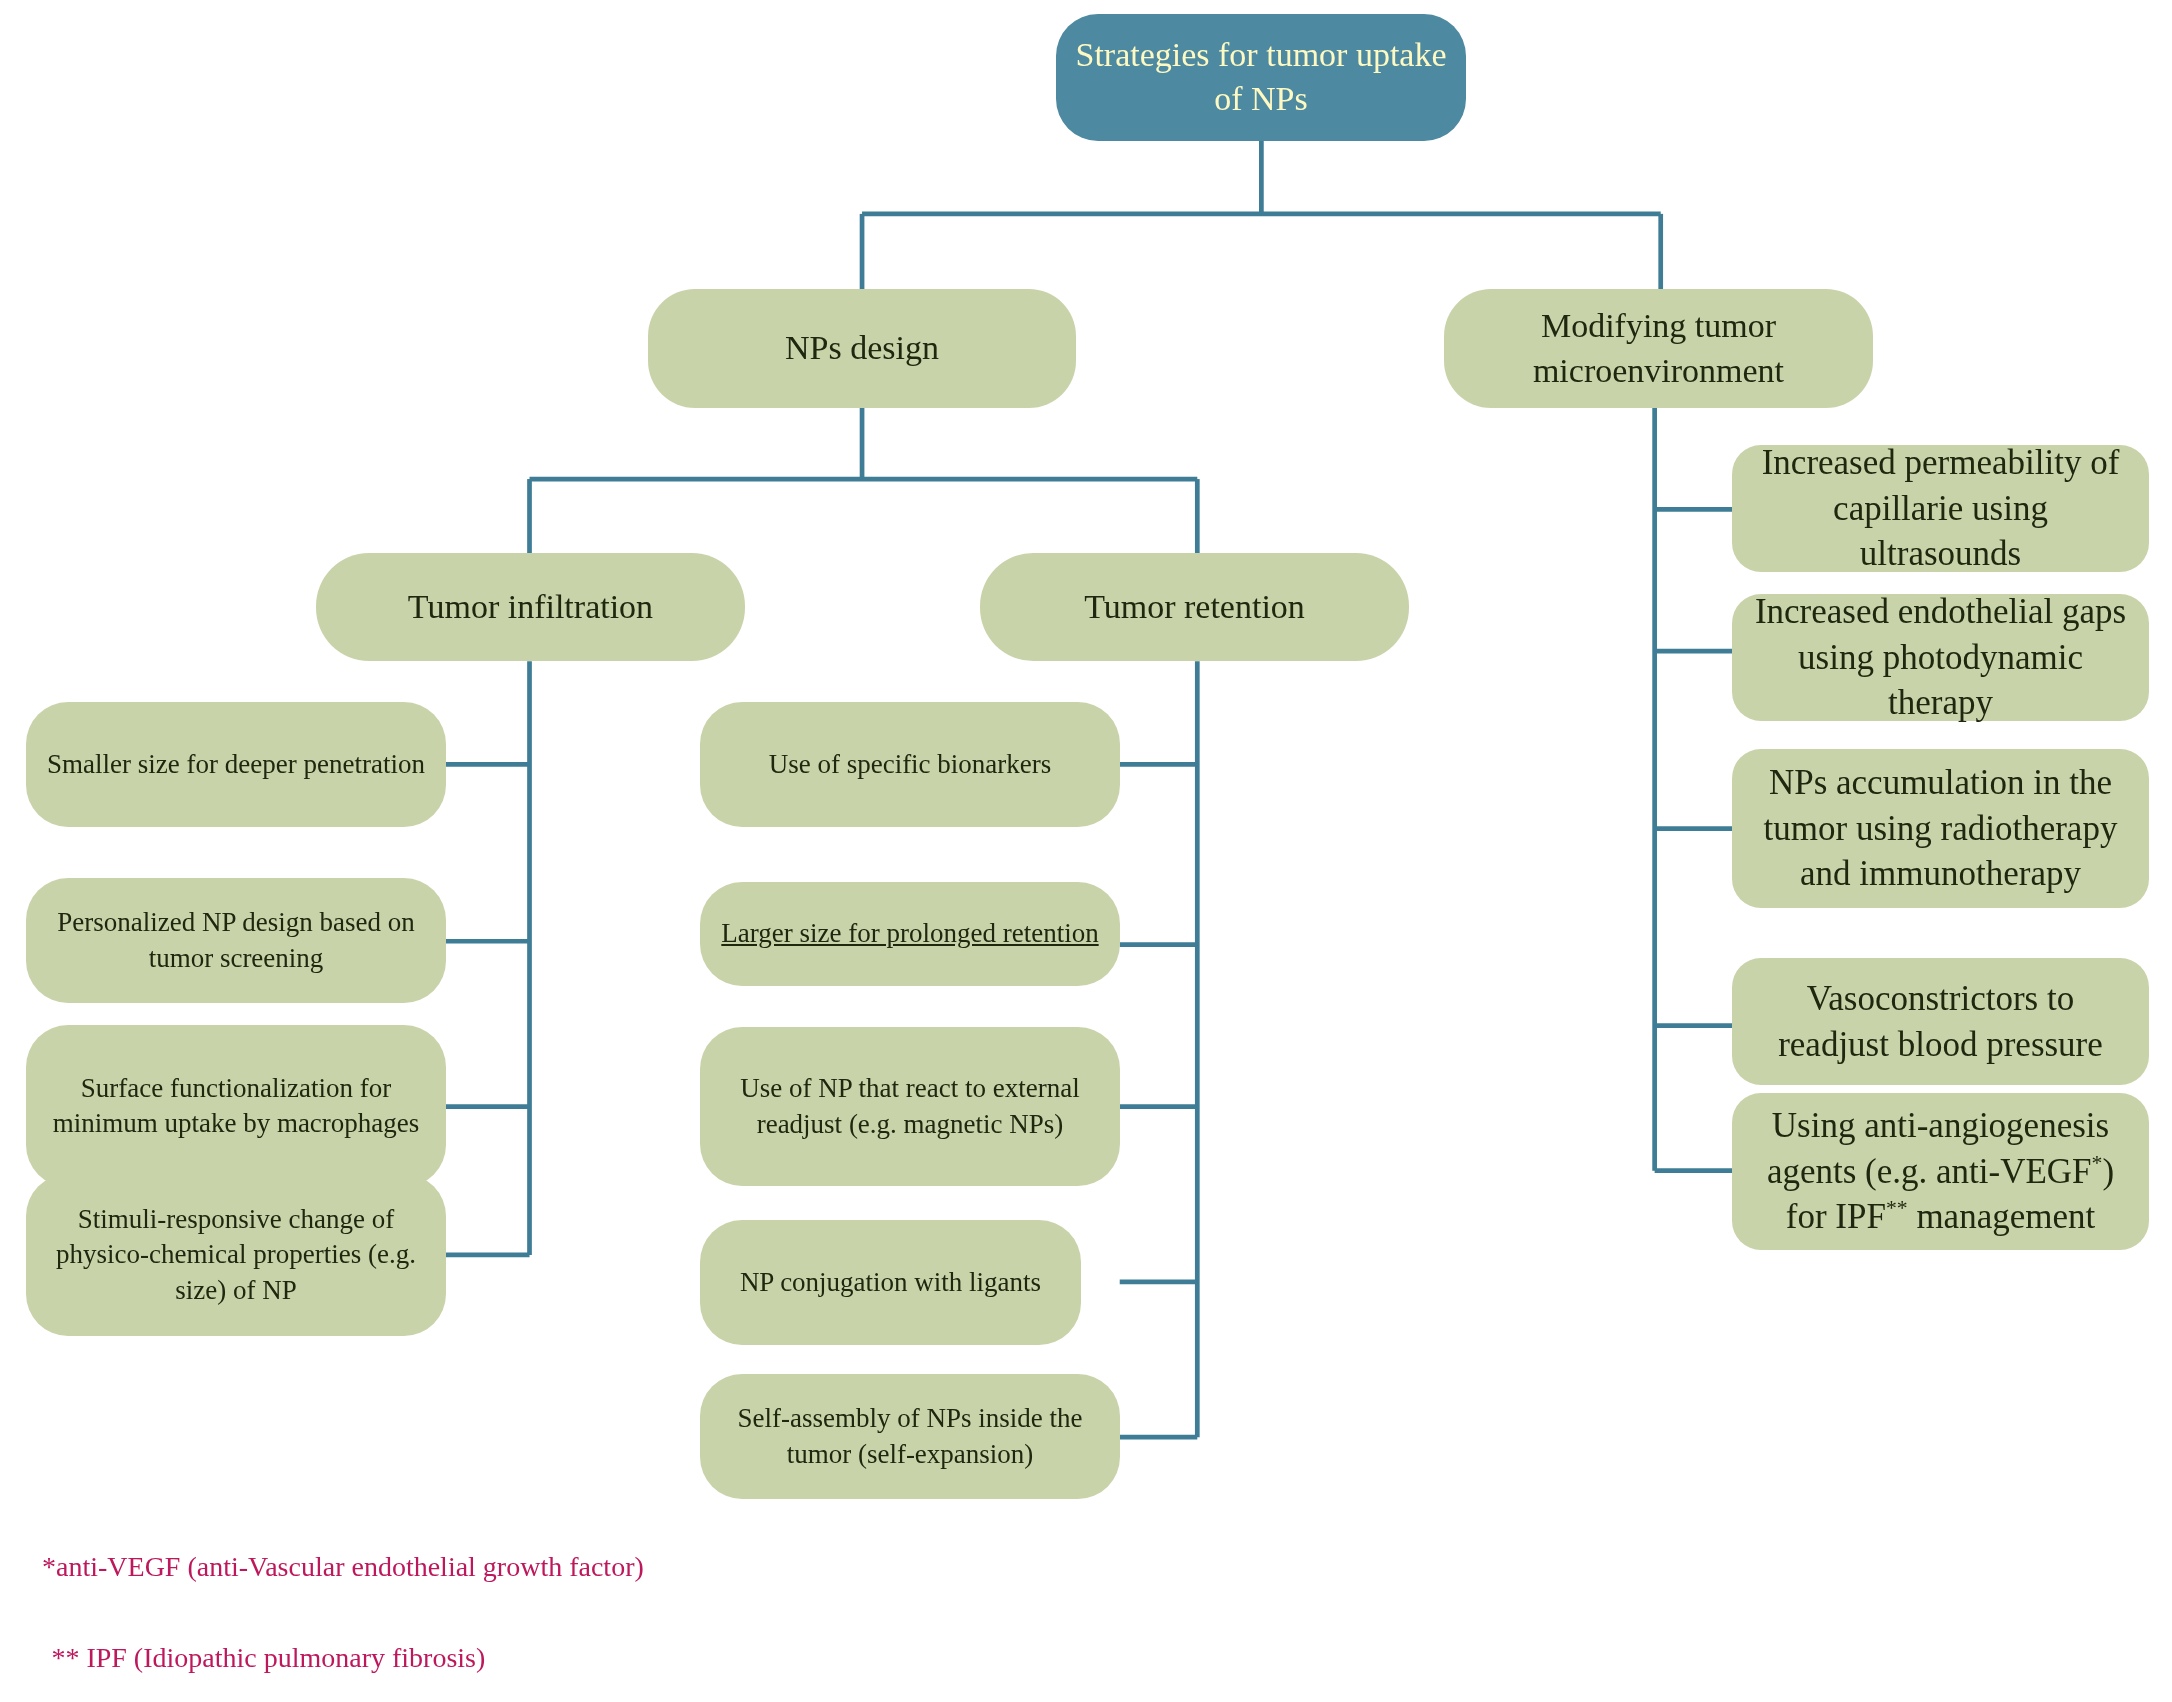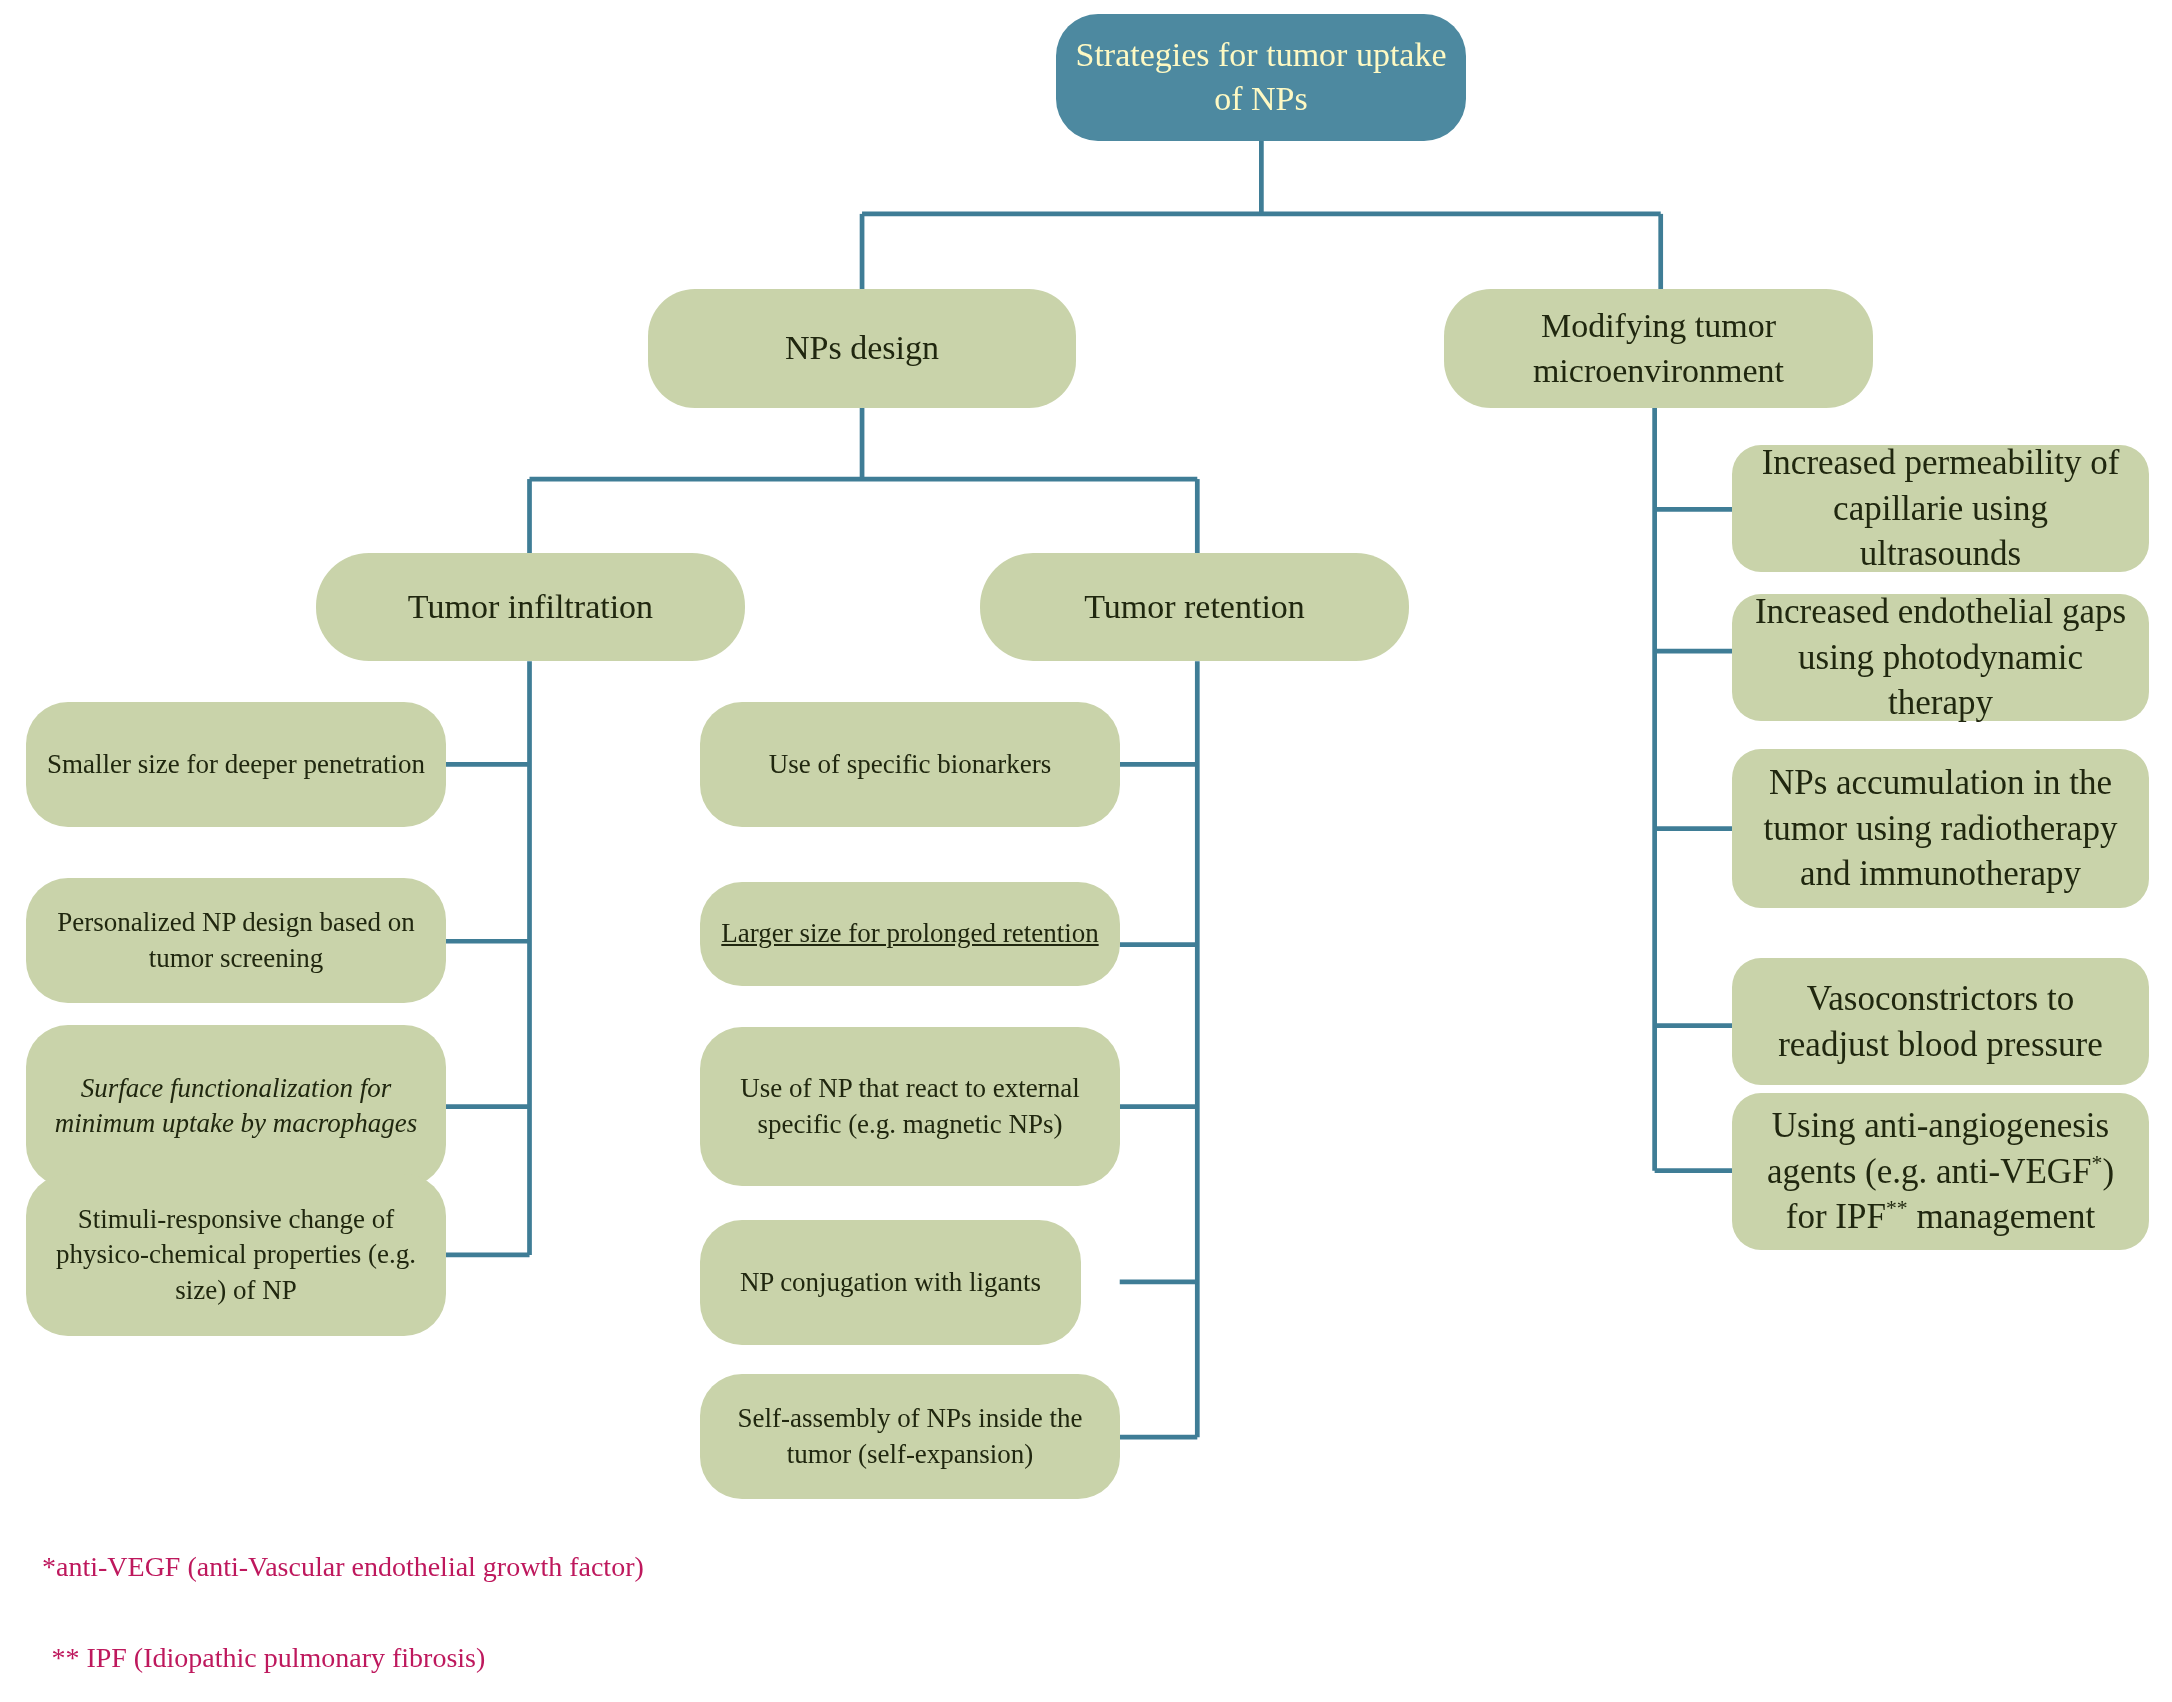--- a/index.html
+++ b/index.html
@@ -128,38 +128,38 @@
   </div>
 
   <div class="node green leaf" style="left:26px;top:702px;width:420px;height:125px;">
     <span class="lbl">Smaller size for deeper penetration</span>
   </div>
 
   <div class="node green leaf" style="left:26px;top:878px;width:420px;height:125px;">
     <span class="lbl">Personalized NP design based on tumor screening</span>
   </div>
 
-  <div class="node green leaf" style="left:26px;top:1025px;width:420px;height:162px;font-style:italic;">
+  <div class="node green leaf" style="left:26px;top:1025px;width:420px;height:162px;">
     <span class="lbl">Surface functionalization for minimum uptake by macrophages</span>
   </div>
 
   <div class="node green leaf" style="left:26px;top:1174px;width:420px;height:162px;">
     <span class="lbl">Stimuli-responsive change of physico-chemical properties (e.g. size) of NP</span>
   </div>
 
   <div class="node green leaf" style="left:700px;top:702px;width:420px;height:125px;">
     <span class="lbl">Use of specific bionarkers</span>
   </div>
 
   <div class="node green leaf" style="left:700px;top:882px;width:420px;height:104px;text-decoration:underline;">
     <span class="lbl">Larger size for prolonged retention</span>
   </div>
 
   <div class="node green leaf" style="left:700px;top:1027px;width:420px;height:159px;">
-    <span class="lbl">Use of NP that react to external specific (e.g. magnetic NPs)</span>
+    <span class="lbl">Use of NP that react to external readjust (e.g. magnetic NPs)</span>
   </div>
 
   <div class="node green leaf" style="left:700px;top:1220px;width:381px;height:125px;">
     <span class="lbl">NP conjugation with ligants</span>
   </div>
 
   <div class="node green leaf" style="left:700px;top:1374px;width:420px;height:125px;">
     <span class="lbl">Self-assembly of NPs inside the tumor (self-expansion)</span>
   </div>
 

